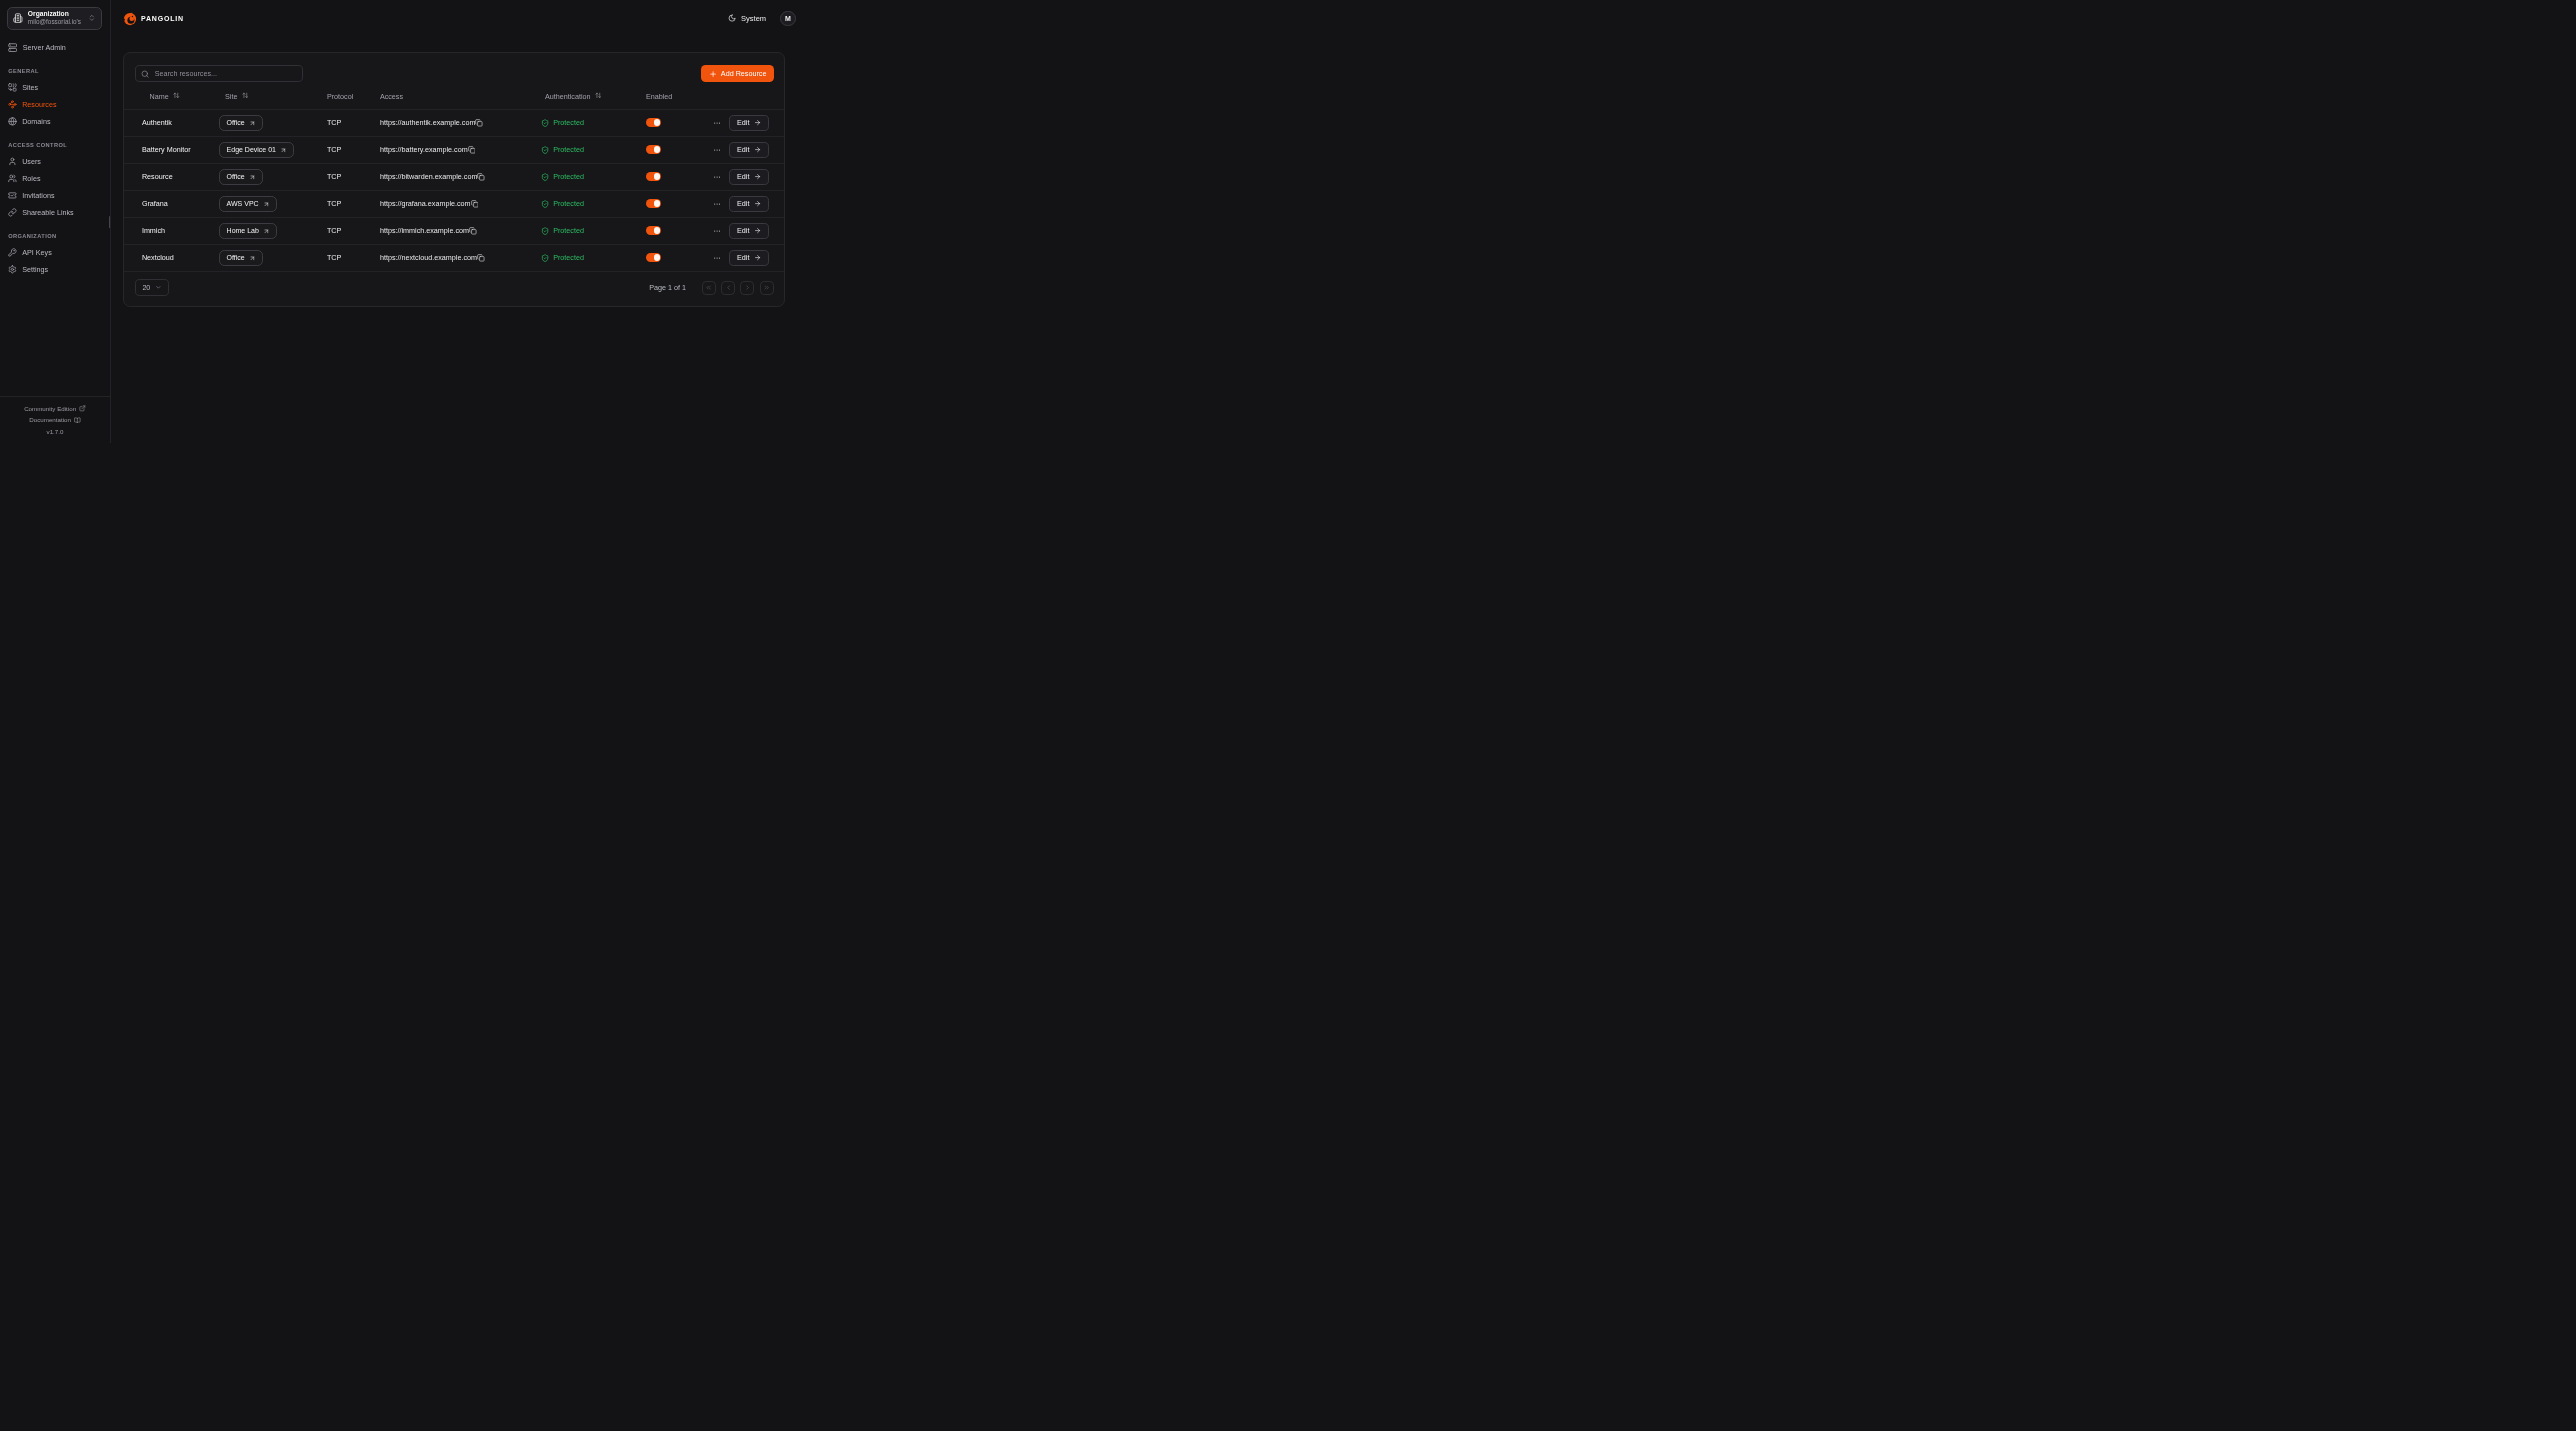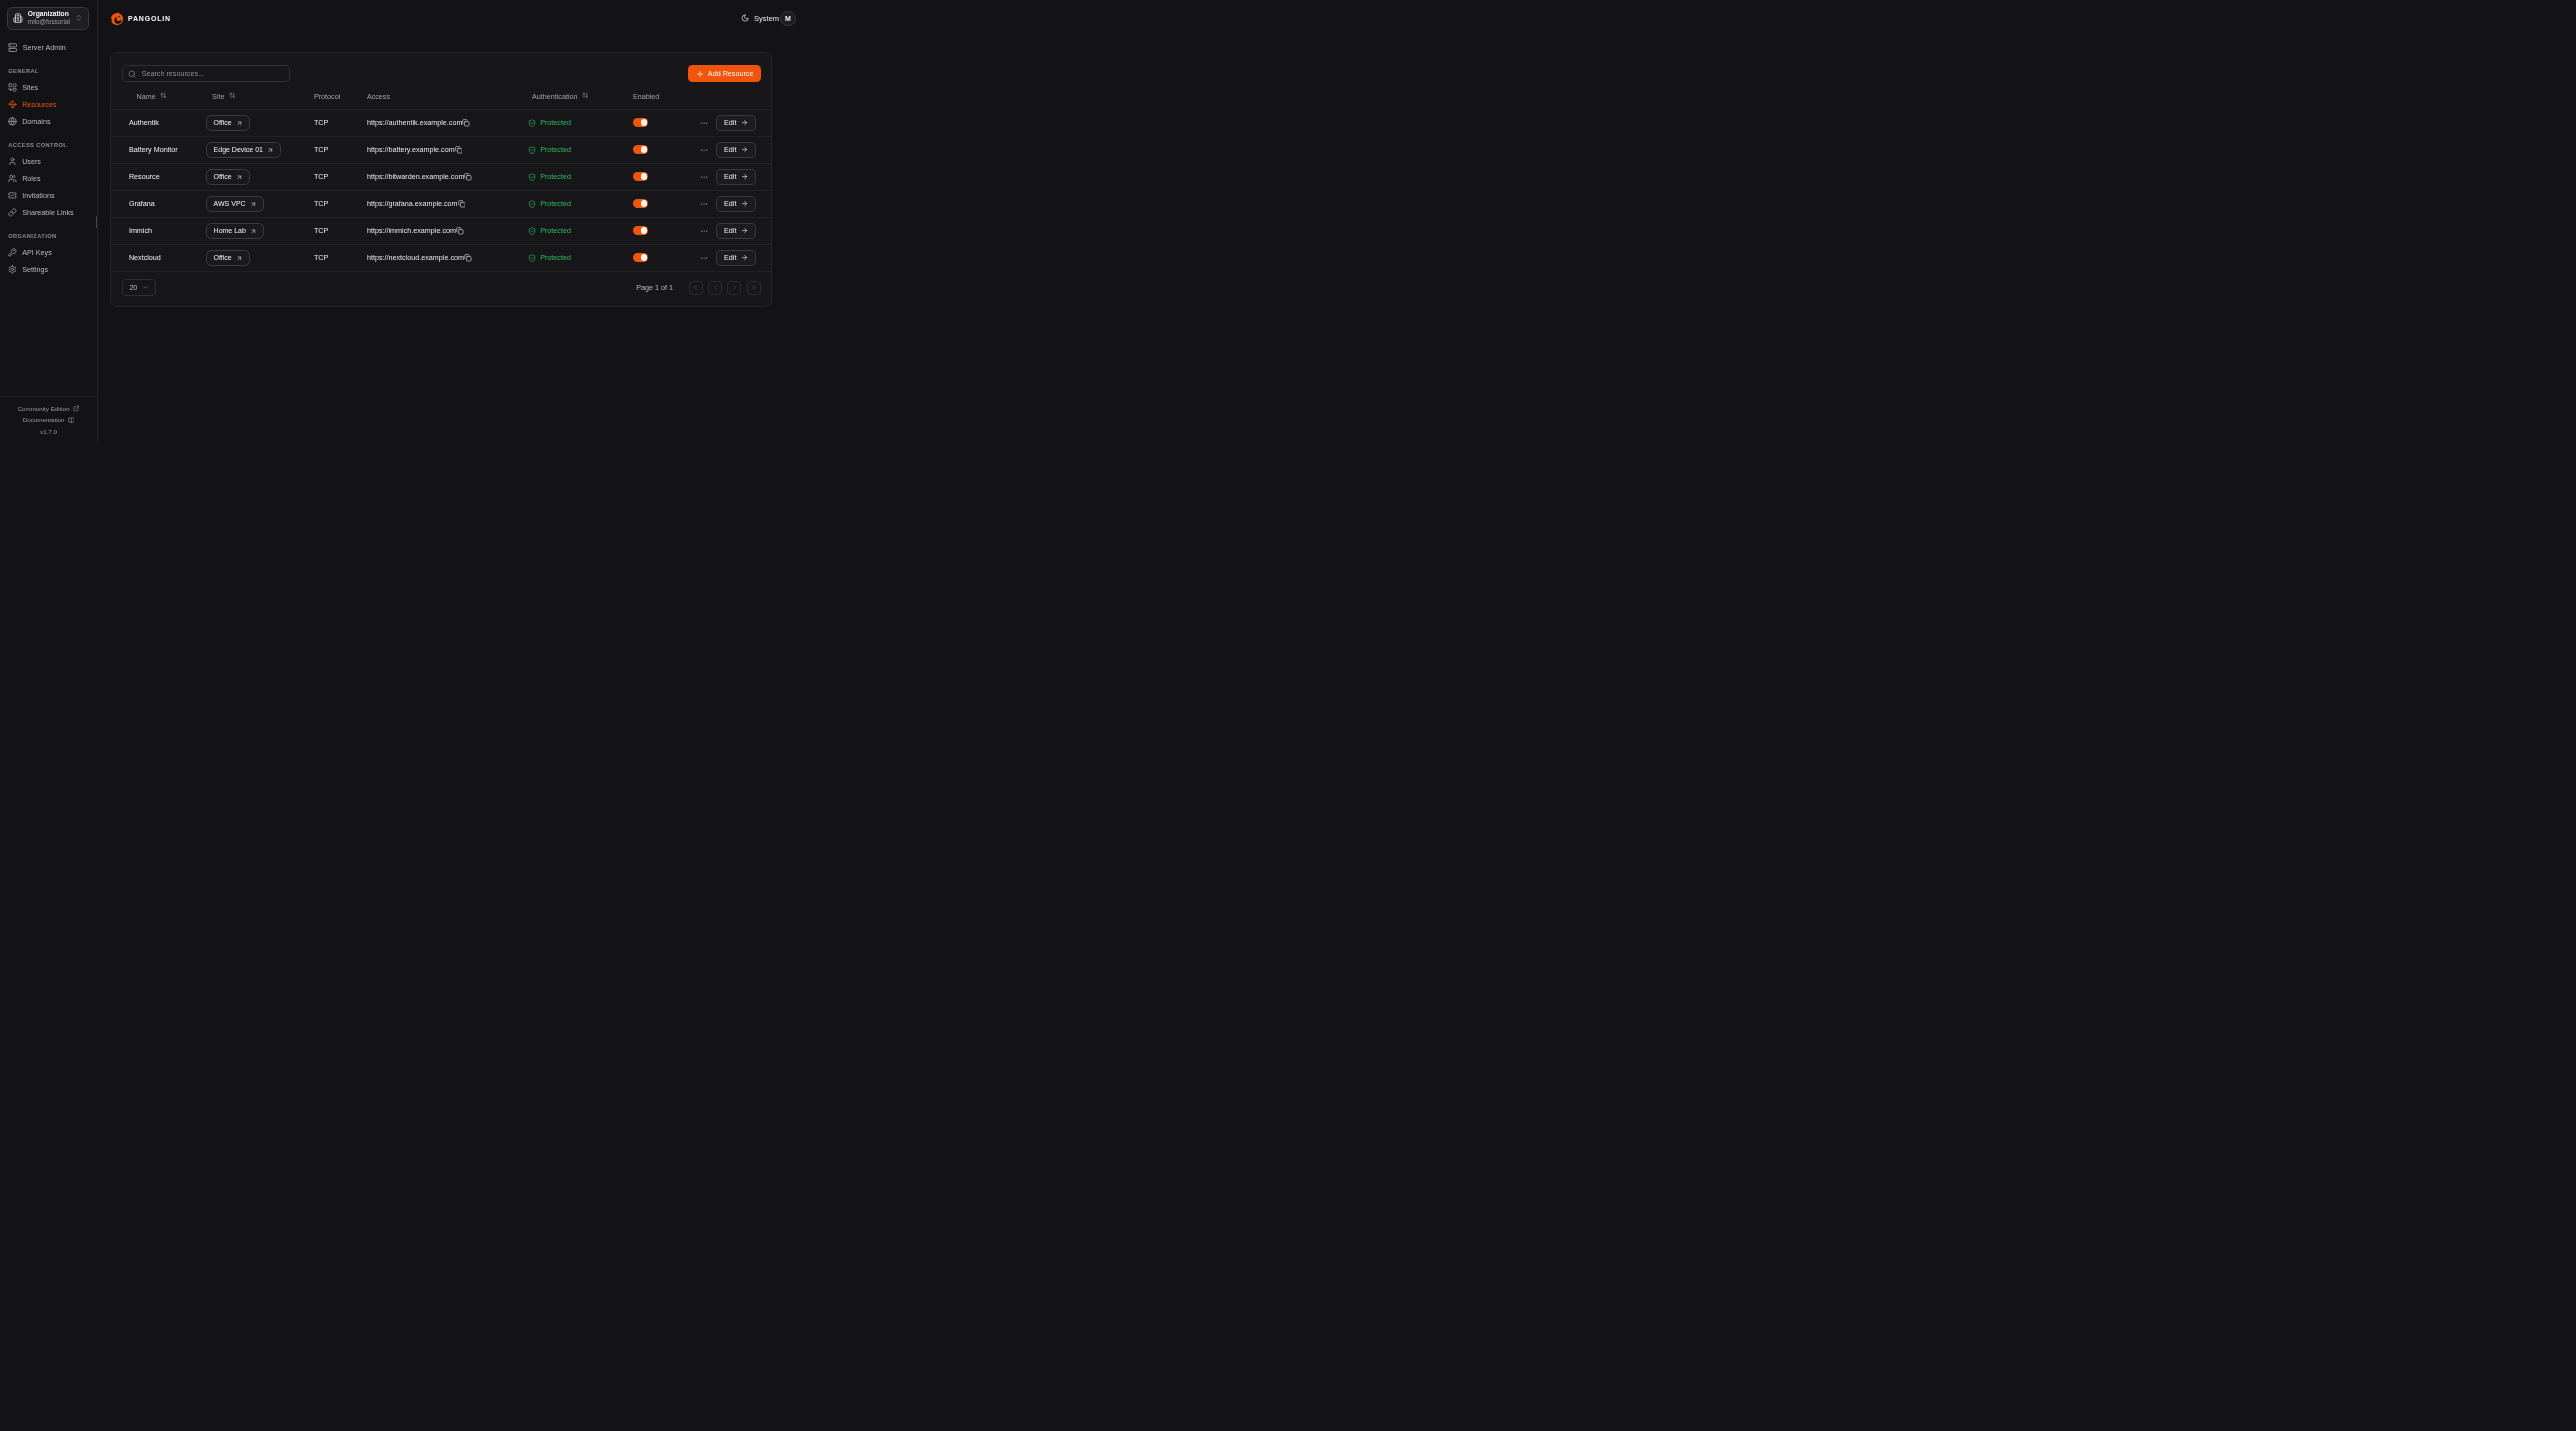--- a/index.html
+++ b/index.html
@@ -7,21 +7,21 @@
     --border-strong:#3a3a40; --text:#ededef; --muted:#9b9ba4; --muted2:#8b8b94;
     --orange:#f0540d; --green:#2cbe62;
   }
   *{box-sizing:border-box;margin:0;padding:0;font-family:"Liberation Sans","DejaVu Sans",sans-serif;}
   html,body{width:808px;height:443px;overflow:hidden;}
   body{background:var(--bg);color:var(--text);display:flex;font-size:7.2px;}
   .ic{display:inline-block;vertical-align:middle;flex:none;}
   svg{stroke-linecap:round;stroke-linejoin:round;}
 
   
-  .sidebar{width:98px;height:100%;border-right:0.5px solid var(--border-soft);display:flex;flex-direction:column;position:relative;flex:none;}
+  .sidebar{width:111px;height:100%;border-right:0.5px solid var(--border-soft);display:flex;flex-direction:column;position:relative;flex:none;}
   .org-select{margin:6.7px 8.2px 0 6.7px;height:23px;background:#1e1e22;border:0.5px solid #3a3a3f;border-radius:5.2px;
     display:flex;align-items:center;gap:5.2px;padding:0 5.2px;cursor:pointer;}
   .org-select .txt{flex:1;min-width:0;line-height:1.25;}
   .org-title{font-weight:700;font-size:6.7px;color:#fafafa;}
   .org-sub{font-size:6.4px;color:#9b9ba4;white-space:nowrap;overflow:hidden;}
   .nav{flex:1;padding:4.1px 8.2px 0;}
   .nav-item{display:flex;align-items:center;gap:5.2px;height:17px;color:#b9b9c1;cursor:pointer;font-size:7.2px;}
   .nav-item .ic{color:#a7a7b0;}
   .nav-item.active{color:var(--orange);}
   .nav-item.active .ic{color:var(--orange);}
@@ -30,21 +30,21 @@
   .scroll-thumb{position:absolute;right:0;top:216px;width:1.5px;height:12.4px;background:#45454c;border-radius:1px;}
   .side-footer{border-top:0.5px solid var(--border-soft);padding:5.7px 0 6.2px;text-align:center;color:#9b9ba3;font-size:6.2px;}
   .side-footer .line{display:flex;align-items:center;justify-content:center;gap:3.1px;height:11.3px;cursor:pointer;}
   .side-footer .ver{cursor:default;}
 
   
   .main{flex:1;display:flex;flex-direction:column;}
   .topbar{height:37px;display:flex;align-items:center;justify-content:space-between;padding:0 12.4px;}
   .logo{display:flex;align-items:center;gap:3.6px;}
   .logo-name{font-size:7px;font-weight:700;letter-spacing:0.8px;color:#fff;}
-  .top-right{display:flex;align-items:center;gap:1px;}
+  .top-right{display:flex;align-items:center;gap:14px;}
   .theme-toggle{display:flex;align-items:center;gap:4.6px;color:#ececee;font-size:7.5px;cursor:pointer;}
   .avatar{width:15.5px;height:15.5px;border-radius:50%;background:#1d1d21;border:0.5px solid #3a3a40;
     display:flex;align-items:center;justify-content:center;font-weight:700;font-size:7px;color:#f4f4f5;cursor:pointer;}
 
   .page-head{padding:11.3px 12.4px 0;}
   .page-title{font-size:13.4px;font-weight:700;letter-spacing:-.01em;color:#fff;}
   .page-sub{font-size:7.7px;color:#9aa0a8;margin-top:3.6px;}
 
   .card{margin:15px 12.4px 0;width:662px;border:0.5px solid var(--border);border-radius:7.2px;background:var(--card);}
   .card-toolbar{display:flex;align-items:center;justify-content:space-between;padding:12.4px 10.8px 0;}

